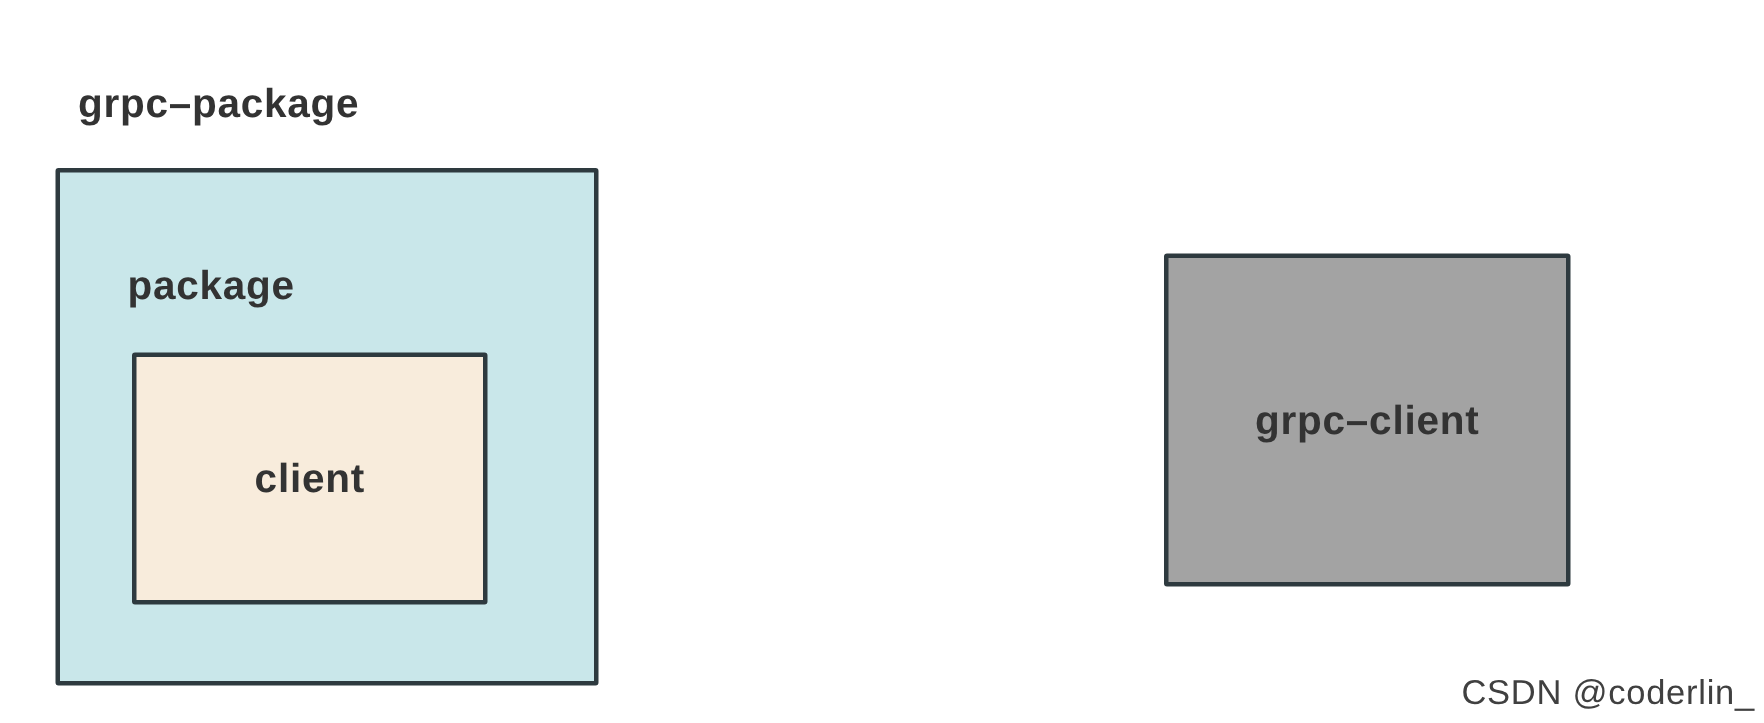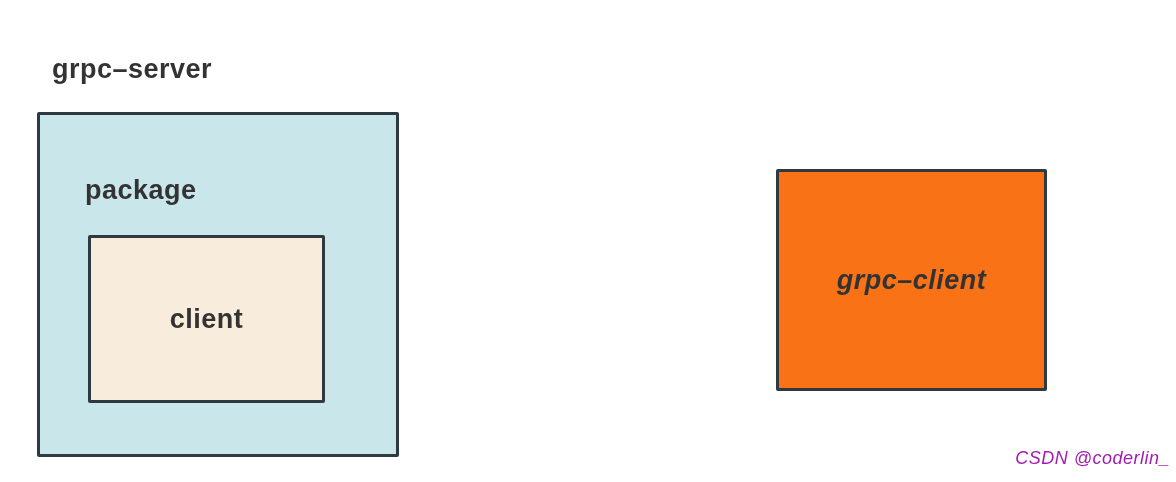--- a/index.html
+++ b/index.html
@@ -93,41 +93,40 @@
     flex: 1 1 auto;
   }
   .arrow-label {
     margin: 0 3px;
     flex: 0 0 auto;
   }
   .watermark {
     position: absolute;
     right: 6px;
     top: 448px;
-    font-size: 18px;
+    font-size: 23px;
     letter-spacing: 0.5px;
-    color: #a21caf;
+    color: #404040;
     user-select: none;
-    font-style: italic;
   }
 </style>
 </head>
 <body>
 
 <div class="canvas">
 
-  <div class="label title-label">grpc–server</div>
+  <div class="label title-label">grpc–package</div>
 
   <div class="box package-box" style="background-color: rgb(201, 231, 234);">
     <div class="label package-label">package</div>
     <div class="box service-box" style="background-color: rgb(248, 236, 220);">
       <div class="label">client</div>
     </div>
   </div>
 
 
-  <div class="box client-box" style="background-color: #f97316; font-style: italic;">
+  <div class="box client-box" style="background-color: #a3a3a3;">
     <div class="label">grpc–client</div>
   </div>
 
   <div class="watermark">CSDN @coderlin_</div>
 
 </div>
 
 </body></html>

